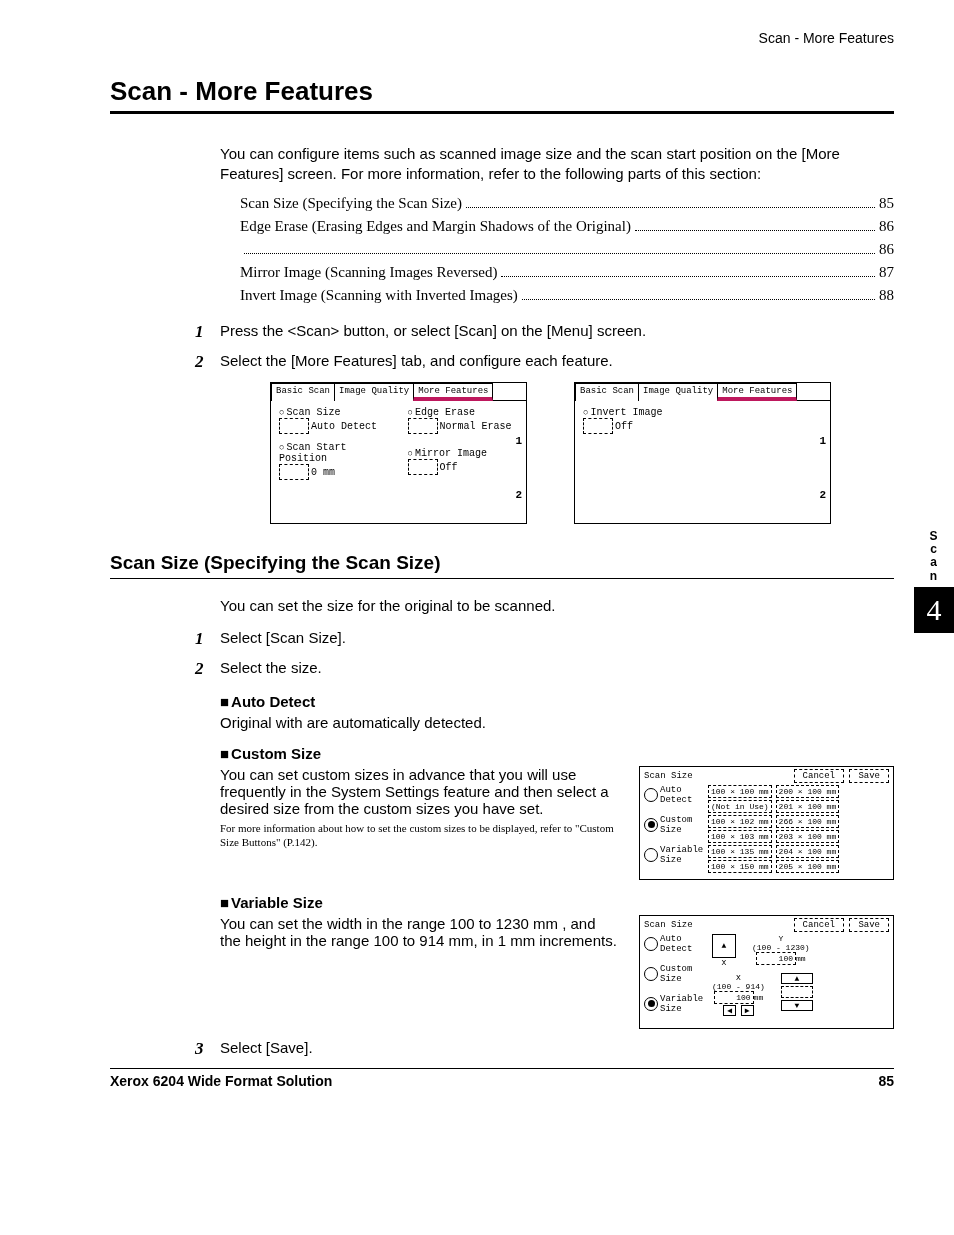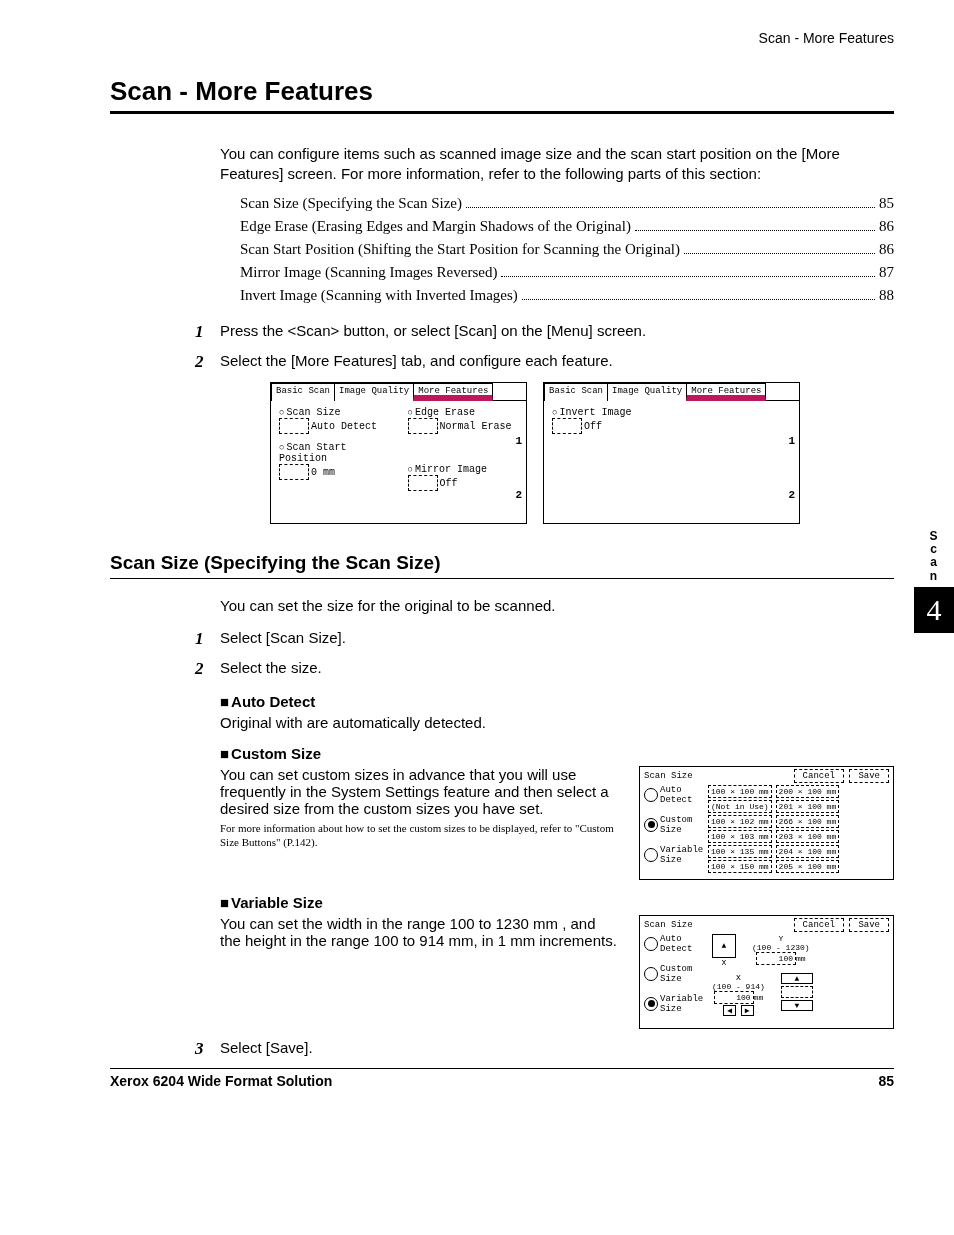--- a/index.html
+++ b/index.html
@@ -74,21 +74,21 @@
     font-weight: bold;
     font-style: italic;
     font-family: "Times New Roman", serif;
     font-size: 17px;
     width: 25px;
     flex-shrink: 0;
   }
   .step-text { flex: 1; }
   .fig-row {
     display: flex;
-    gap: 16px;
+    gap: 47px;
     margin-left: 160px;
     margin-top: 6px;
     margin-bottom: 28px;
   }
   .panel {
     border: 1px solid #000;
     width: 255px;
     height: 140px;
     position: relative;
     font-family: "Courier New", monospace;
@@ -101,21 +101,21 @@
     font-size: 9px;
   }
   .panel .tab {
     border: 1px solid #000;
     border-bottom: none;
     padding: 2px 4px;
     margin-right: -1px;
     white-space: nowrap;
     background: #fff;
   }
-  .panel .tab.active { border-bottom: 6px solid #be185d; position: relative; z-index: 2;}
+  .panel .tab.active { border-bottom: 4px solid #be185d; position: relative; z-index: 2;}
   .panel .tab-spacer {
     flex:1;
     border-bottom:1px solid #000;
   }
   .panel-body {
     padding: 6px 8px;
     position: relative;
     height: calc(100% - 18px);
     box-sizing: border-box;
   }
@@ -265,21 +265,20 @@
           <span class="toc-label">Scan Size (Specifying the Scan Size)</span>
           <span class="toc-dots"></span>
           <span class="toc-page">85</span>
         </div>
       <div class="toc-row">
           <span class="toc-label">Edge Erase (Erasing Edges and Margin Shadows of the Original)</span>
           <span class="toc-dots"></span>
           <span class="toc-page">86</span>
         </div>
       <div class="toc-row">
-          <span class="toc-label">Scan Start Position (Shifting the Start Position for Scanning the Original)</span>
           <span class="toc-dots"></span>
           <span class="toc-page">86</span>
         </div>
       <div class="toc-row">
           <span class="toc-label">Mirror Image (Scanning Images Reversed)</span>
           <span class="toc-dots"></span>
           <span class="toc-page">87</span>
         </div>
       <div class="toc-row">
           <span class="toc-label">Invert Image (Scanning with Inverted Images)</span>
@@ -310,21 +309,21 @@
         <div class="tab-spacer"></div>
       </div>
       <div class="panel-body">
         <div style="display:flex;gap:18px;">
           <div style="flex:1;">
             <div class="opt"><div class="opt-title">Scan Size</div><span class="opt-box"></span><span>Auto Detect</span></div>
             <div class="opt" style="margin-top:8px;"><div class="opt-title">Scan Start Position</div><span class="opt-box"></span><span>0 mm</span></div>
           </div>
           <div style="flex:1;">
             <div class="opt"><div class="opt-title">Edge Erase</div><span class="opt-box"></span><span>Normal Erase</span></div>
-            <div class="opt" style="margin-top:30px;"><div class="opt-title">Mirror Image</div><span class="opt-box"></span><span>Off</span></div>
+            <div class="opt" style="margin-top:14px;"><div class="opt-title">Mirror Image</div><span class="opt-box"></span><span>Off</span></div>
           </div>
         </div>
         <span class="side-num" style="top:34px;">1</span>
         <span class="side-num" style="top:88px;">2</span>
       </div>
     </div>
 
     <div class="panel">
       <div class="tabs">
         <div class="tab">Basic Scan</div>

